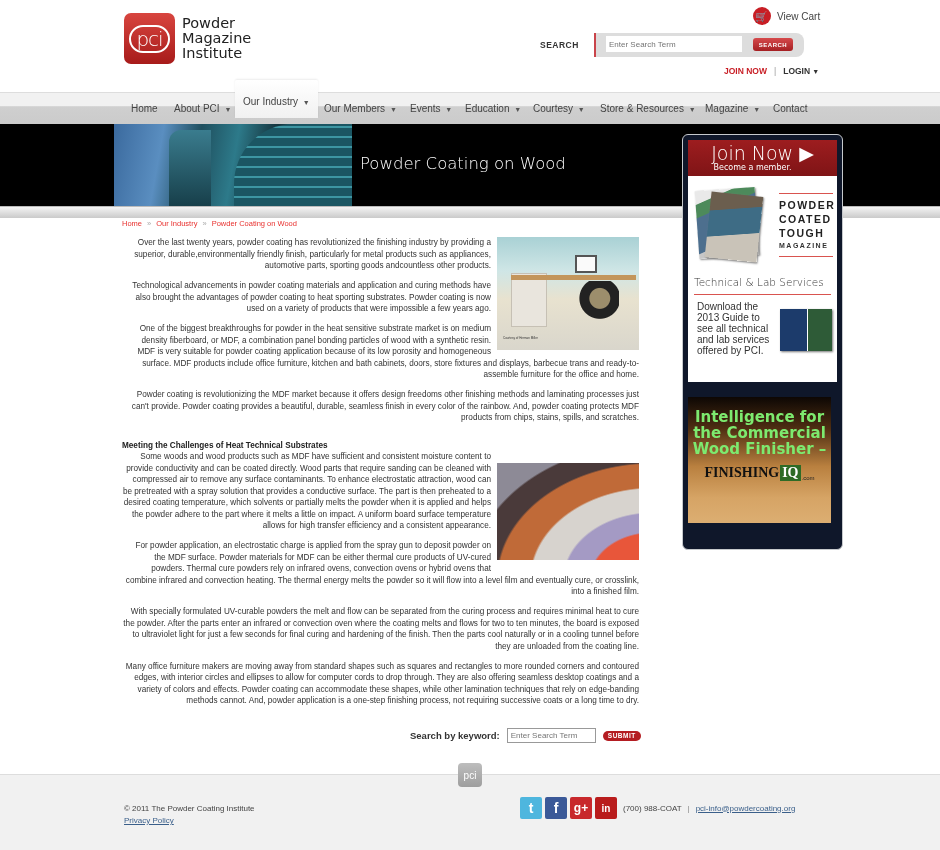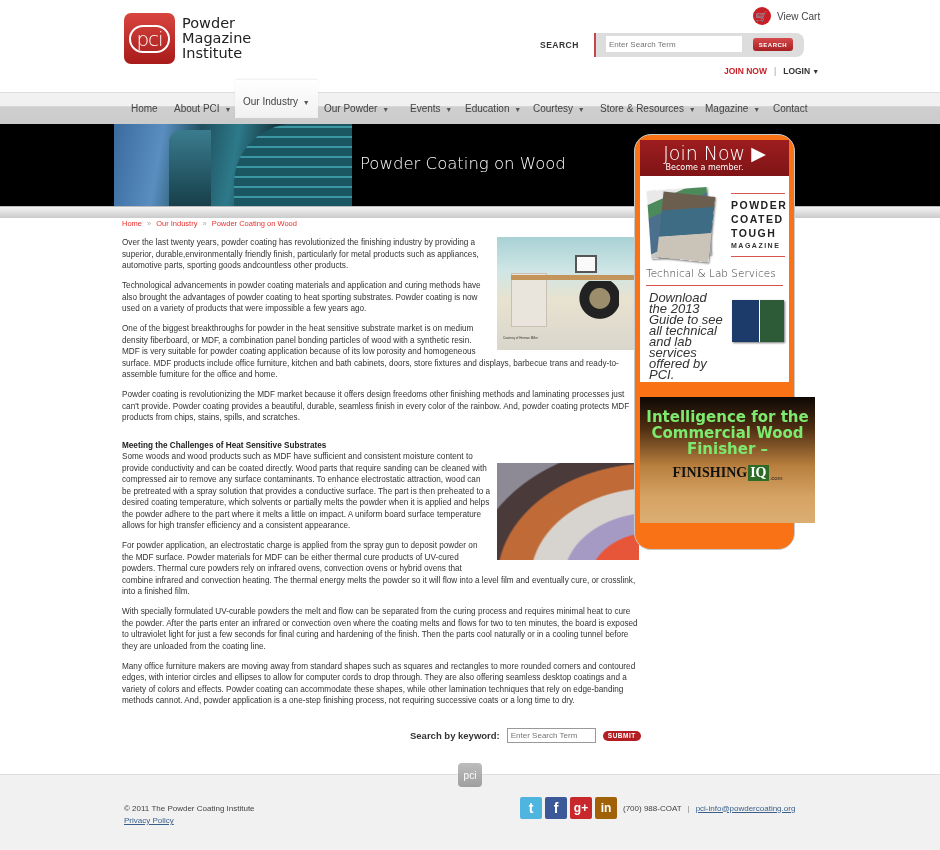--- a/index.html
+++ b/index.html
@@ -53,21 +53,21 @@
   .banner-title { position: absolute; left: 360px; top: 30px; font-family: "DejaVu Sans", sans-serif; font-size: 16.5px; color: #fff; font-weight: 300; }
   .banner-bottom { position: absolute; left: 0; top: 206px; width: 940px; height: 12px;
     background: linear-gradient(#f4f4f4, #cacaca); border-top: 1px solid #bbb; }
 
   
   .breadcrumb { position: absolute; left: 122px; top: 219px; font-size: 7.5px; color: #e8312f; display: flex; }
   .breadcrumb .bc-sep { color: #aaa; margin: 0 5px; }
 
   
   #article { position: absolute; left: 122px; top: 237px; width: 517px; font-size: 8.2px; line-height: 11.5px; color: #333; }
-  #article p { margin-bottom: 8.5px; }
+  #article p { margin-bottom: 8.5px; text-align: right; }
   #article h3 { font-size: 8.2px; font-weight: bold; color: #222; margin-top: 16px; }
   .img-desk { float: right; width: 142px; height: 113px; margin: 0 0 4px 6px;
     background: linear-gradient(#a9d1d5 0, #cfe6e6 30%, #e8e2cf 55%, #d9d6cc 100%); position: relative; }
   .img-desk .desk { position: absolute; left: 14px; top: 36px; width: 36px; height: 54px; background: #e9e5dd; border: 1px solid #c6c0b4; }
   .img-desk .top { position: absolute; left: 14px; top: 38px; width: 125px; height: 5px; background: #c3955b; }
   .img-desk .monitor { position: absolute; left: 78px; top: 18px; width: 22px; height: 18px; background: #fafafa; border: 2px solid #555; }
   .img-desk .chair { position: absolute; left: 74px; top: 44px; width: 48px; height: 58px;
     background: radial-gradient(circle at 60% 30%, #9c8e6c 0 20%, #222 22% 40%, transparent 42%); }
   .img-desk .caption { position: absolute; left: 6px; bottom: 6px; font-size: 3px; color: #333; }
   .img-parts { float: right; width: 142px; height: 97px; margin: 2px 0 4px 6px; background:
@@ -76,62 +76,62 @@
 
   
   .kw-search { position: absolute; left: 410px; top: 728px; display: flex; align-items: center; }
   .kw-label { font-size: 9.5px; font-weight: bold; color: #333; }
   .kw-input { margin-left: 7px; width: 89px; height: 15px; border: 1px solid #999; font-size: 8px; padding-left: 3px;
     font-family: "Liberation Sans", sans-serif; color: #333; }
   .kw-btn { margin-left: 7px; width: 38px; height: 10px; border-radius: 6px; background: #b41d22; color: #fff;
     font-size: 6.5px; font-weight: bold; display: flex; align-items: center; justify-content: center; letter-spacing: 0.5px; border: none; }
 
   
-  #sidebar { position: absolute; left: 634px; top: 134px; width: 161px; height: 416px; background: #f97316;
-    border-radius: 17px; border: 1px solid #c6c9cc; }
+  #sidebar { position: absolute; left: 682px; top: 134px; width: 161px; height: 416px; background: #0f172a;
+    border-radius: 6px; border: 1px solid #c6c9cc; }
   .join-box { position: absolute; left: 5px; top: 5px; width: 149px; height: 242px; background: #fff; }
   .join-banner { height: 36px; background: linear-gradient(#9d1d1f, #7f1416); color: #fff; text-align: center; padding-top: 3px; }
   .join-title { font-family: "DejaVu Sans", sans-serif; font-size: 19px; line-height: 20px; font-weight: 300; }
   .join-sub { font-family: "DejaVu Sans", sans-serif; font-size: 8px; line-height: 9px; margin-left: -20px; }
   .mag { position: relative; height: 90px; }
   .mag-cover { position: absolute; left: 9px; top: 13px; width: 60px; height: 68px;
     background: linear-gradient(160deg, #e9e9e9 0 15%, #4d8a5b 16% 30%, #4d6f8e 31% 70%, #c7c7c7 71%); transform: rotate(-4deg); box-shadow: 1px 1px 2px #888; }
   .mag-cover2 { position: absolute; left: 20px; top: 18px; width: 52px; height: 66px;
     background: linear-gradient(170deg, #6b5e4e 0 25%, #3e6c85 26% 60%, #c9c3b8 61%); transform: rotate(6deg); box-shadow: 1px 1px 2px #888; }
   .mag-text { position: absolute; left: 91px; top: 17px; width: 54px; border-top: 1px solid #d9534f; border-bottom: 1px solid #d9534f;
     padding: 4px 0; text-align: left; font-weight: bold; color: #222; letter-spacing: 1.5px; }
   .mag-text div { font-size: 10.5px; line-height: 14px; }
   .mag-text .small { font-size: 7px; line-height: 12px; letter-spacing: 1.5px; color: #333; }
-  .tech-title { margin: 1px 6px 0; padding-bottom: 6px; font-family: "DejaVu Sans", sans-serif; font-size: 10.5px;
+  .tech-title { margin: 10px 6px 0; padding-bottom: 6px; font-family: "DejaVu Sans", sans-serif; font-size: 10.5px;
     color: #333; font-weight: 300; border-bottom: 1px solid #d9534f; }
   .tech-body { position: relative; margin: 6px 6px 0 9px; height: 76px; }
-  .tech-text { width: 74px; font-size: 13px; line-height: 11px; color: #333; font-style: italic; }
+  .tech-text { width: 74px; font-size: 10px; line-height: 11px; color: #333; }
   .tech-guide { position: absolute; left: 83px; top: 8px; width: 52px; height: 42px;
     background: linear-gradient(90deg, #1c3b6b 0 52%, #fff 52% 54%, #2e5b37 54%); box-shadow: 1px 1px 2px #777; }
-  .ad { position: absolute; left: 5px; top: 262px; width: 175px; height: 126px;
+  .ad { position: absolute; left: 5px; top: 262px; width: 143px; height: 126px;
     background: linear-gradient(#0d0704 0, #4e2e12 25%, #b9803f 55%, #d6a465 80%, #dcae72 100%); text-align: center; padding-top: 12px; }
   .ad-head { font-family: "DejaVu Sans", sans-serif; font-weight: bold; font-size: 15px; line-height: 16px; color: #7dea6f; }
   .ad-sub { font-style: italic; font-weight: bold; font-size: 10px; line-height: 15px; color: #1a1208; margin-top: 4px; }
   .ad-logo { margin-top: 8px; display: flex; justify-content: center; align-items: flex-end; }
   .ad-logo .fin { font-family: "Liberation Serif", serif; font-size: 14px; font-weight: bold; color: #111; }
   .ad-logo .iq { background: #2e6b26; color: #fff; font-family: "Liberation Serif", serif; font-weight: bold; font-size: 14px; padding: 0 2px; margin-left: 1px; }
   .ad-logo .com { font-size: 6px; color: #222; margin-left: 1px; }
 
   
   #footer { position: absolute; left: 0; top: 774px; width: 940px; height: 76px; background: #f1f1f1; border-top: 1px solid #ddd; }
   .footer-logo { position: absolute; left: 458px; top: 763px; width: 24px; height: 24px; border-radius: 4px;
     background: linear-gradient(#bdbdbd, #9e9e9e); color: #fff; font-size: 10px; display: flex; align-items: center; justify-content: center; }
   .copyright { position: absolute; left: 124px; top: 804px; font-size: 8px; color: #444; }
   .privacy { position: absolute; left: 124px; top: 816px; font-size: 8px; color: #3a5f8a; text-decoration: underline; }
   .social { position: absolute; left: 520px; top: 797px; display: flex; align-items: center; }
   .soc { width: 22px; height: 22px; margin-right: 3px; color: #fff; font-weight: bold; display: flex; align-items: center; justify-content: center; font-size: 14px; border-radius: 2px; }
   .soc.tw { background: #4eb6de; }
   .soc.fb { background: #3b5998; }
   .soc.gp { background: #c8282c; font-size: 12px; }
-  .soc.li { background: #a16207; font-size: 12px; }
+  .soc.li { background: #b91c1c; font-size: 10px; }
   .contact { font-size: 8px; color: #444; margin-left: 3px; white-space: nowrap; }
   .contact .email { color: #3a5f8a; text-decoration: underline; }
   .contact .csep { margin: 0 6px; color: #888; }
 </style>
 </head>
 <body>
 
 <div id="header">
   <div class="logo">
     <div class="logo-mark">
@@ -159,21 +159,21 @@
     <span class="join-link">JOIN NOW</span>
     <span class="sep">|</span>
     <span class="login-link"><span>LOGIN</span><span class="caret">▼</span></span>
   </div>
 </div>
 
 <div id="nav">
   <div class="nav-item" style="left:131px"><span>Home</span></div>
   <div class="nav-item" style="left:174px"><span>About PCI</span> <span class="caret">▼</span></div>
   <div class="nav-item active" style="left:235px"><span>Our Industry</span> <span class="caret">▼</span></div>
-  <div class="nav-item" style="left:324px"><span>Our Powder</span> <span class="caret">▼</span></div>
+  <div class="nav-item" style="left:324px"><span>Our Members</span> <span class="caret">▼</span></div>
   <div class="nav-item" style="left:410px"><span>Events</span> <span class="caret">▼</span></div>
   <div class="nav-item" style="left:465px"><span>Education</span> <span class="caret">▼</span></div>
   <div class="nav-item" style="left:533px"><span>Courtesy</span> <span class="caret">▼</span></div>
   <div class="nav-item" style="left:600px"><span>Store &amp; Resources</span> <span class="caret">▼</span></div>
   <div class="nav-item" style="left:705px"><span>Magazine</span> <span class="caret">▼</span></div>
   <div class="nav-item" style="left:773px"><span>Contact</span></div>
 </div>
 
 <div id="banner">
   <div class="banner-photo">
@@ -198,21 +198,21 @@
     <div class="top"></div>
     <div class="monitor"></div>
     <div class="chair"></div>
     <div class="caption">Courtesy of Herman Miller</div>
   </div>
   <p>Over the last twenty years, powder coating has revolutionized the finishing industry by providing a superior, durable,environmentally friendly finish, particularly for metal products such as appliances, automotive parts, sporting goods andcountless other products.</p>
   <p>Technological advancements in powder coating materials and application and curing methods have also brought the advantages of powder coating to heat sporting substrates. Powder coating is now used on a variety of products that were impossible a few years ago.</p>
   <p>One of the biggest breakthroughs for powder in the heat sensitive substrate market is on medium density fiberboard, or MDF, a combination panel bonding particles of wood with a synthetic resin. MDF is very suitable for powder coating application because of its low porosity and homogeneous surface. MDF products include office furniture, kitchen and bath cabinets, doors, store fixtures and displays, barbecue trans and ready-to-assemble furniture for the office and home.</p>
   <p>Powder coating is revolutionizing the MDF market because it offers design freedoms other finishing methods and laminating processes just can't provide. Powder coating provides a beautiful, durable, seamless finish in every color of the rainbow. And, powder coating protects MDF products from chips, stains, spills, and scratches.</p>
 
-  <h3>Meeting the Challenges of Heat Sensitive Substrates</h3>
+  <h3>Meeting the Challenges of Heat Technical Substrates</h3>
   <div style="position:relative;">
     <div class="img-parts" style="margin-top:12px"></div>
     <p>Some woods and wood products such as MDF have sufficient and consistent moisture content to provide conductivity and can be coated directly. Wood parts that require sanding can be cleaned with compressed air to remove any surface contaminants. To enhance electrostatic attraction, wood can be pretreated with a spray solution that provides a conductive surface. The part is then preheated to a desired coating temperature, which solvents or partially melts the powder when it is applied and helps the powder adhere to the part where it melts a little on impact. A uniform board surface temperature allows for high transfer efficiency and a consistent appearance.</p>
   </div>
   <p>For powder application, an electrostatic charge is applied from the spray gun to deposit powder on the MDF surface. Powder materials for MDF can be either thermal cure products of UV-cured powders. Thermal cure powders rely on infrared ovens, convection ovens or hybrid ovens that combine infrared and convection heating. The thermal energy melts the powder so it will flow into a level film and eventually cure, or crosslink, into a finished film.</p>
   <p>With specially formulated UV-curable powders the melt and flow can be separated from the curing process and requires minimal heat to cure the powder. After the parts enter an infrared or convection oven where the coating melts and flows for two to ten minutes, the board is exposed to ultraviolet light for just a few seconds for final curing and hardening of the finish. Then the parts cool naturally or in a cooling tunnel before they are unloaded from the coating line.</p>
   <div class="clear"></div>
 
   <p>Many office furniture makers are moving away from standard shapes such as squares and rectangles to more rounded corners and contoured edges, with interior circles and ellipses to allow for computer cords to drop through. They are also offering seamless desktop coatings and a variety of colors and effects. Powder coating can accommodate these shapes, while other lamination techniques that rely on edge-banding methods cannot. And, powder application is a one-step finishing process, not requiring successive coats or a long time to dry.</p>
 </div>

